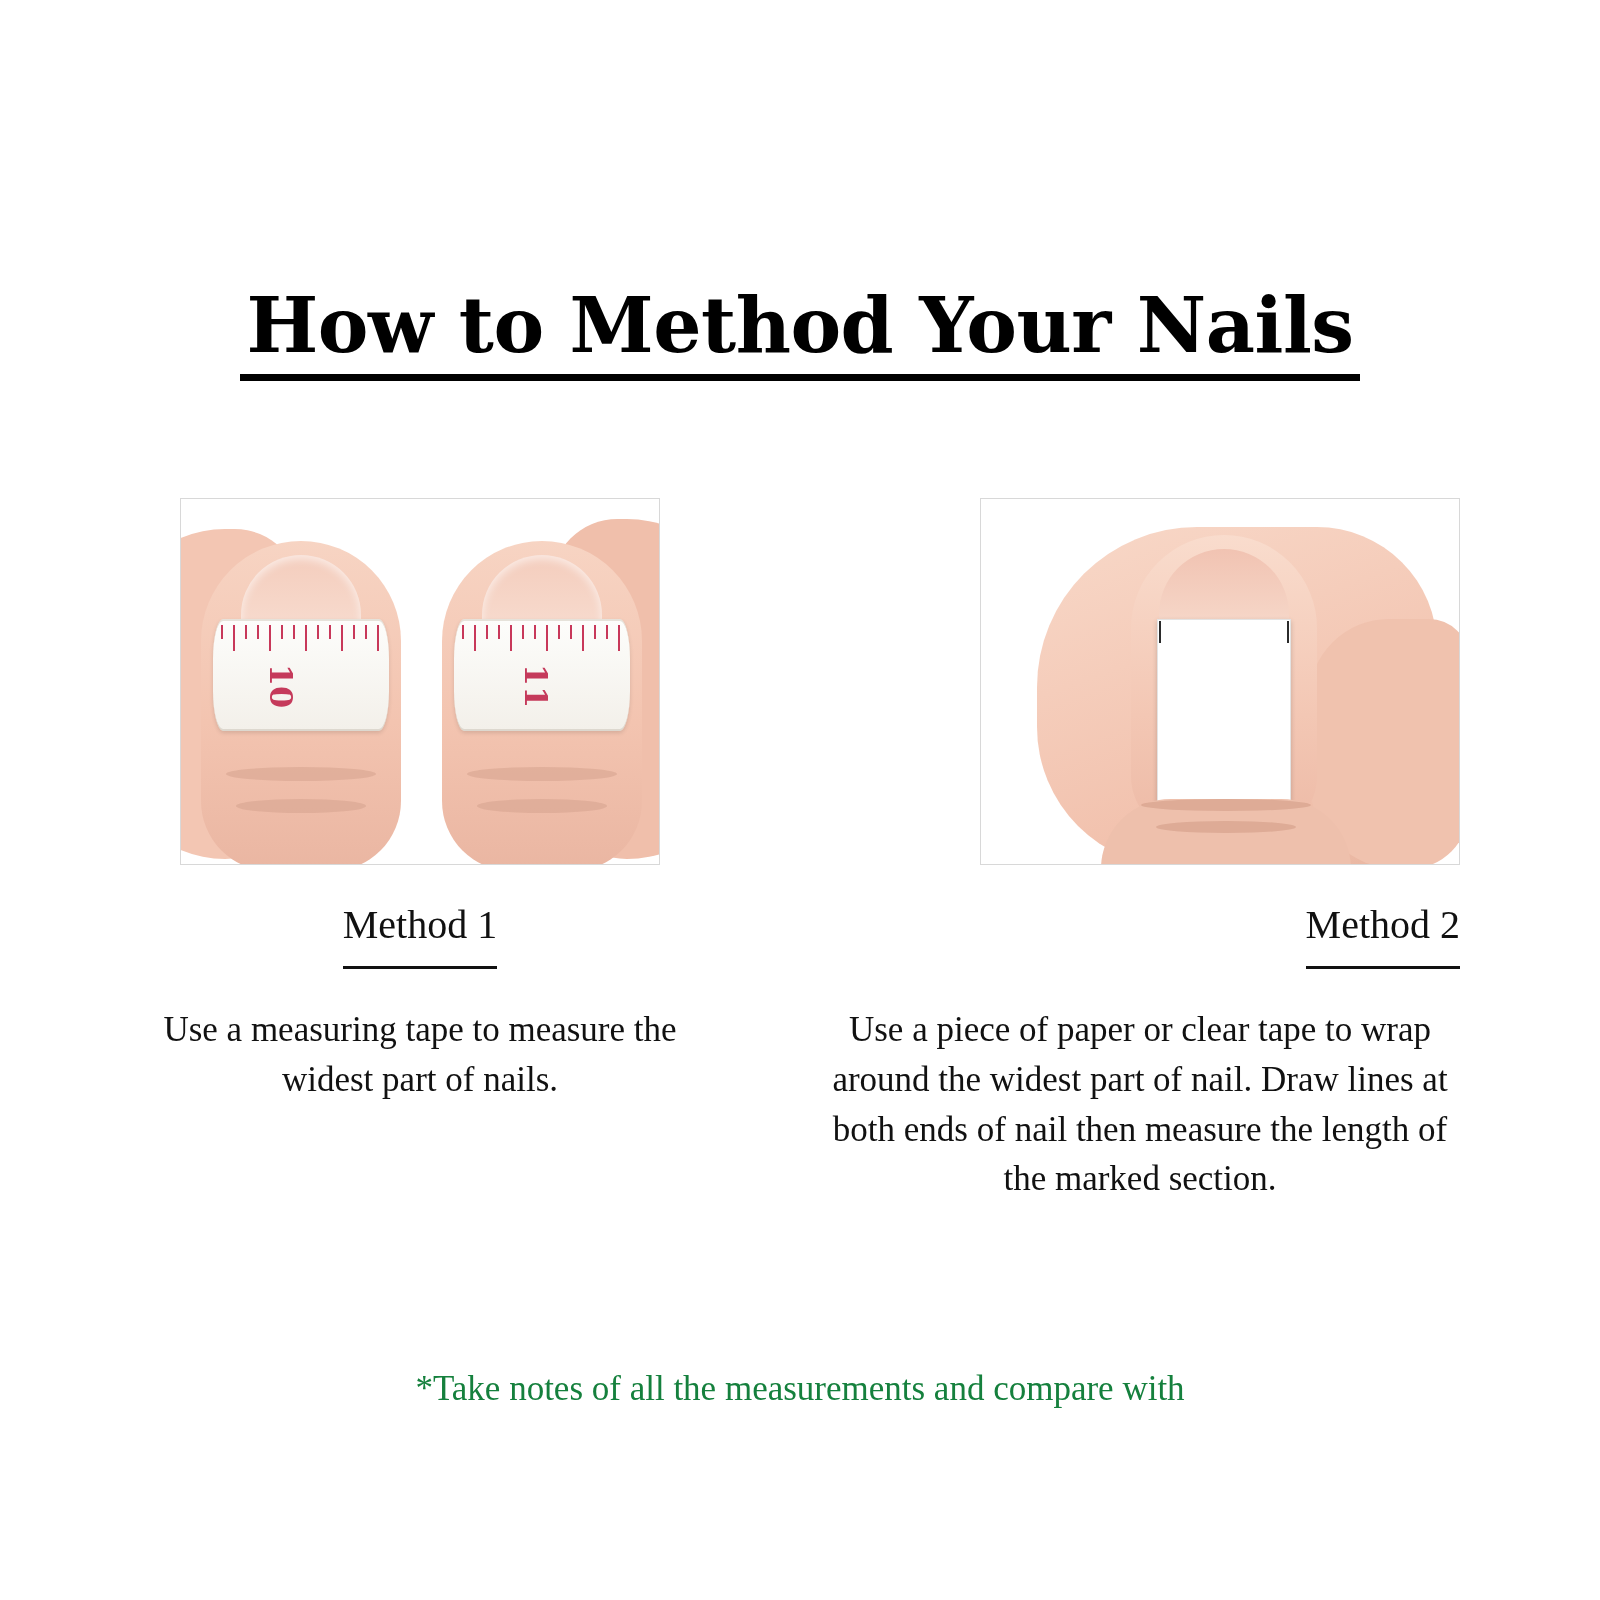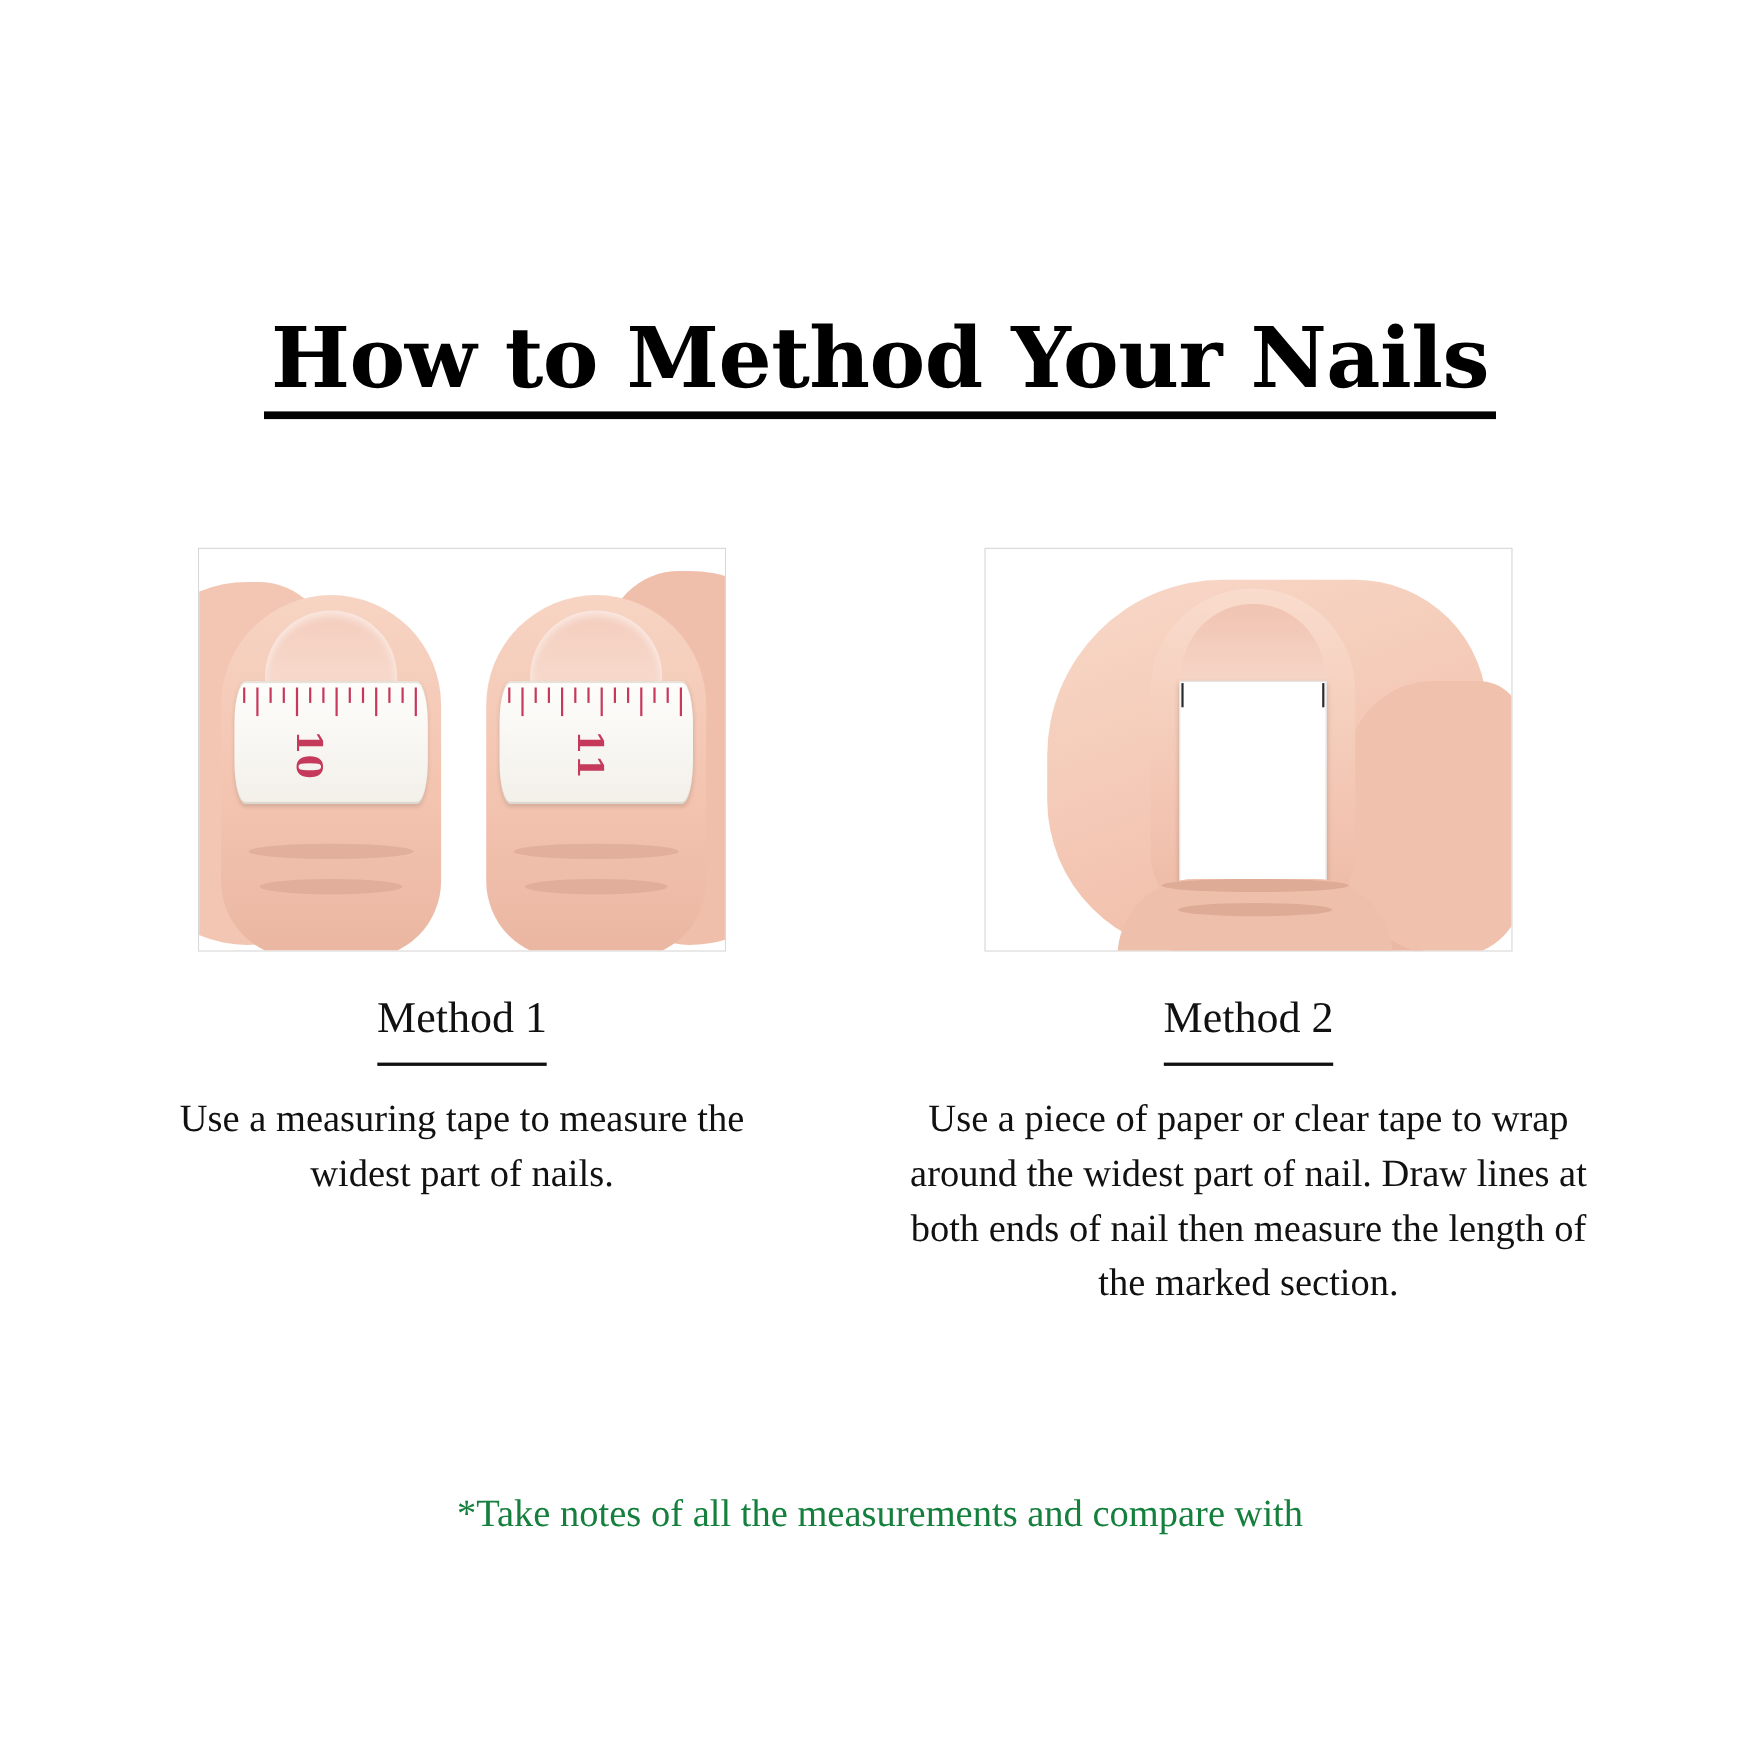--- a/index.html
+++ b/index.html
@@ -226,29 +226,29 @@
   .method-label {
     margin-top: 36px;
     font-size: 40px;
     font-family: "Liberation Serif", serif;
     color: #111;
     border-bottom: 3px solid #111;
     padding-bottom: 18px;
     display: inline-block;
   }
   .desc {
-    margin-top: 23px;
+    margin-top: 36px;
     font-size: 35px;
     line-height: 1.42;
     text-align: center;
     color: #111;
     max-width: 560px;
   }
   .col.two .desc { max-width: 640px; font-family: Liberation Serif, serif; }
-  .col.two { width: 650px; }
+  .col.two { width: 650px; align-items: flex-end; }
 
   
   .footnote {
     margin: 0 auto;
     margin-top: 160px;
     text-align: center;
     font-size: 35px;
     line-height: 1.45;
     color: #15803d;
     width: 1200px;

